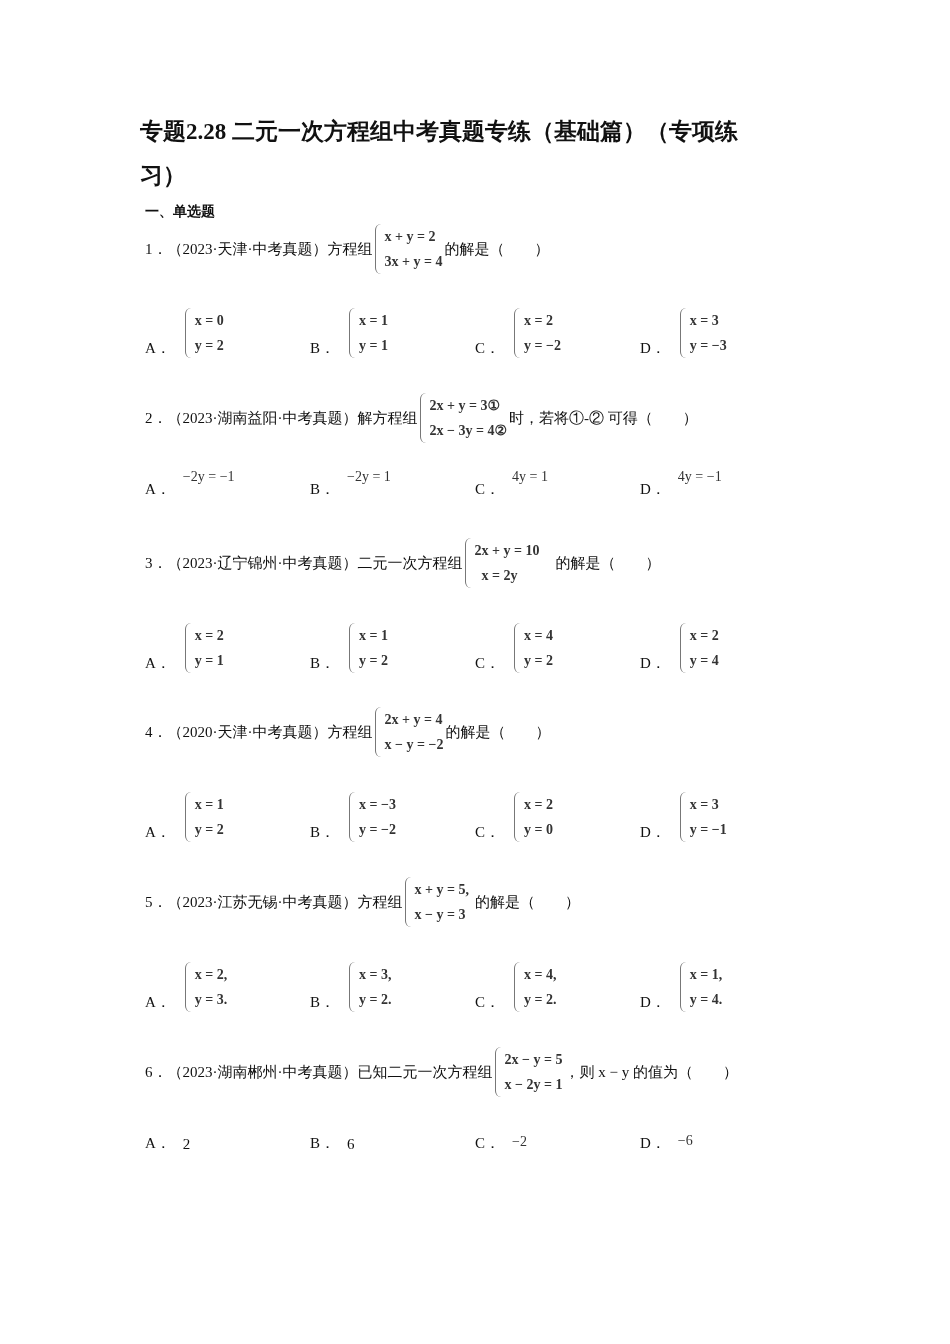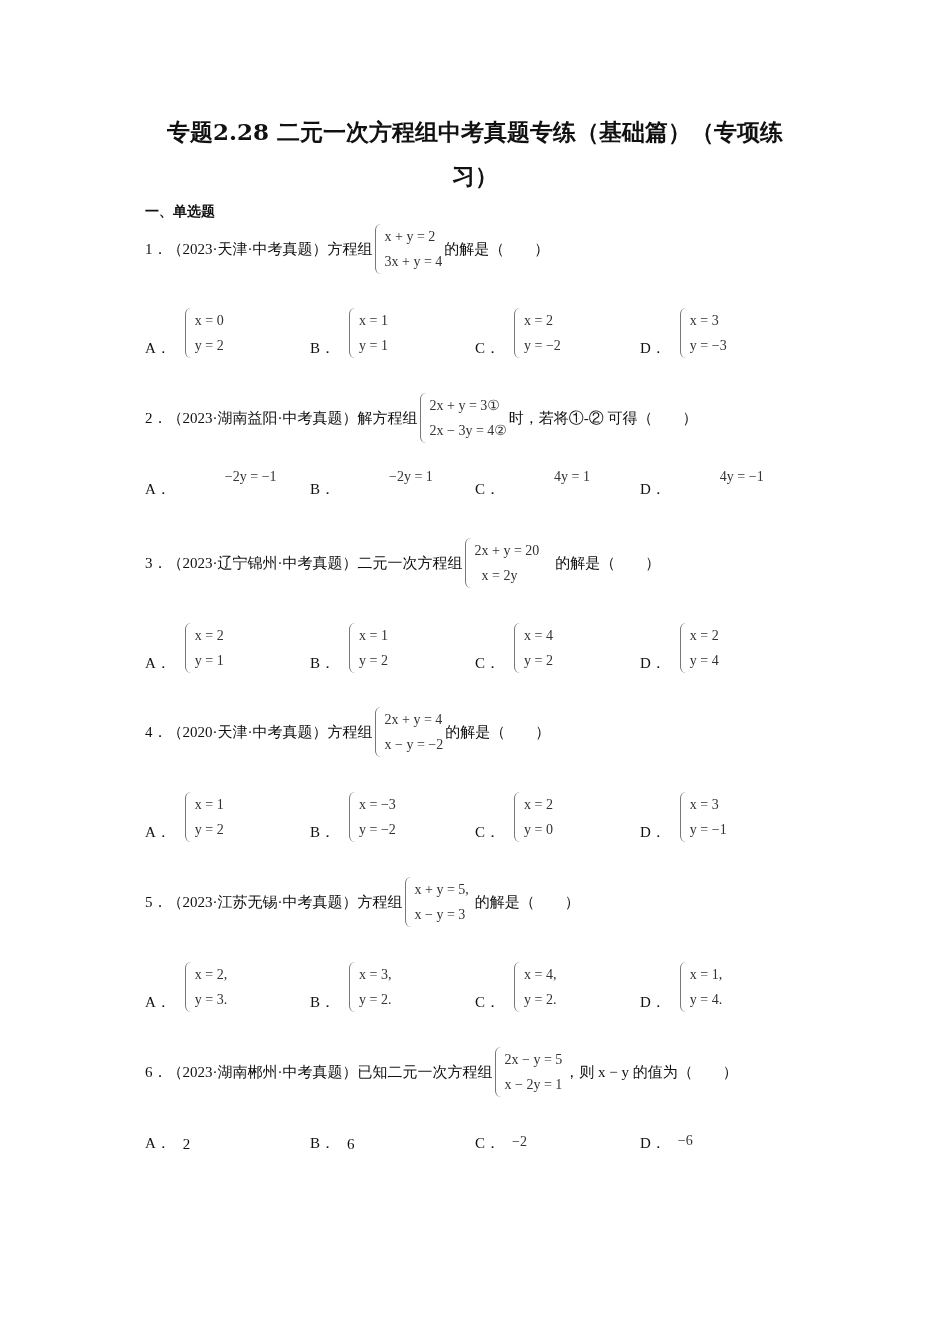--- a/index.html
+++ b/index.html
@@ -1,33 +1,33 @@
 <!DOCTYPE html>
 <html><head>
 <meta charset="utf-8">
 <style>
   html, body { margin: 0; padding: 0; background: #ffffff; }
   body { width: 950px; height: 1344px; position: relative; overflow: hidden;
          font-family: "DejaVu Serif", "Liberation Serif", serif; color: #111; }
   .page { position: absolute; left: 0; top: 0; width: 950px; height: 1344px; }
-  .title { position: absolute; left: 140px; width: 670px; text-align: center;
-           font-size: 23px; font-weight: bold; line-height: 44px; top: 110px; }
+  .title { position: absolute; left: 140px; width: 670px; 
+           font-size: 23px; font-weight: bold; line-height: 44px; top: 110px; font-family: Liberation Serif, serif; }
   .section { position: absolute; left: 145px; top: 203px; font-size: 14px; font-weight: bold;
              font-family: "DejaVu Sans", "Liberation Sans", sans-serif; }
   .q { position: absolute; left: 145px; font-size: 15px; white-space: nowrap; display: flex; align-items: center; }
   .q .stem { font-family: "Liberation Serif", "DejaVu Serif", serif; }
   .sys { display: inline-flex; align-items: stretch; margin: 0 2px; }
   .brace { display: inline-block; width: 6px; border-left: 1px solid #777; border-radius: 6px 0 0 6px; margin-right: 3px; }
-  .sys .lines { display: flex; flex-direction: column; font-family: "Liberation Serif", serif; font-size: 14px; color: #333; line-height: 25px; }
+  .sys .lines { display: flex; flex-direction: column; font-family: "Liberation Serif", serif; font-size: 14px; color: #333; line-height: 25px; font-weight: bold; }
   .sys .lines span { font-style: normal; }
   .opts { position: absolute; left: 145px; width: 660px; display: flex; font-size: 15px; font-family: "Liberation Serif", serif; }
   .opt { width: 165px; display: flex; align-items: flex-end; }
   .opt .lbl { margin-right: 12px; }
   .opt .math { font-family: "Liberation Serif", serif; color: #333; font-size: 14px; }
-  .opt .raise { position: relative; top: -14px; margin-left: 42px; }
+  .opt .raise { position: relative; top: -14px; }
   .opt .sys .lines { line-height: 25px; }
 </style>
 </head>
 <body>
 
 <div class="page">
   <div class="title">
     <div>专题2.28  二元一次方程组中考真题专练（基础篇）（专项练</div>
     <div>习）</div>
   </div>
@@ -120,21 +120,21 @@
         <span class="math raise">4y = −1</span>
       </div>
   </div>
 
   <div class="q" style="top:538px">
     <span class="stem">3．</span>
     <span class="stem">（2023·辽宁锦州·中考真题）</span>
     <span class="stem">二元一次方程组</span>
     <span class="sys">
         <span class="brace"></span>
-        <span class="lines" style="white-space:pre"><span>2x + y = 20</span><span>  x = 2y</span></span>
+        <span class="lines" style="white-space:pre"><span>2x + y = 10</span><span>  x = 2y</span></span>
       </span>
     <span class="stem" style="margin-left:14px">的解是（　　）</span>
   </div>
   <div class="opts" style="top:623px">
     <div class="opt">
         <span class="lbl">A．</span>
         <span class="sys">
           <span class="brace"></span>
           <span class="lines">
             <span>x = 2</span>

